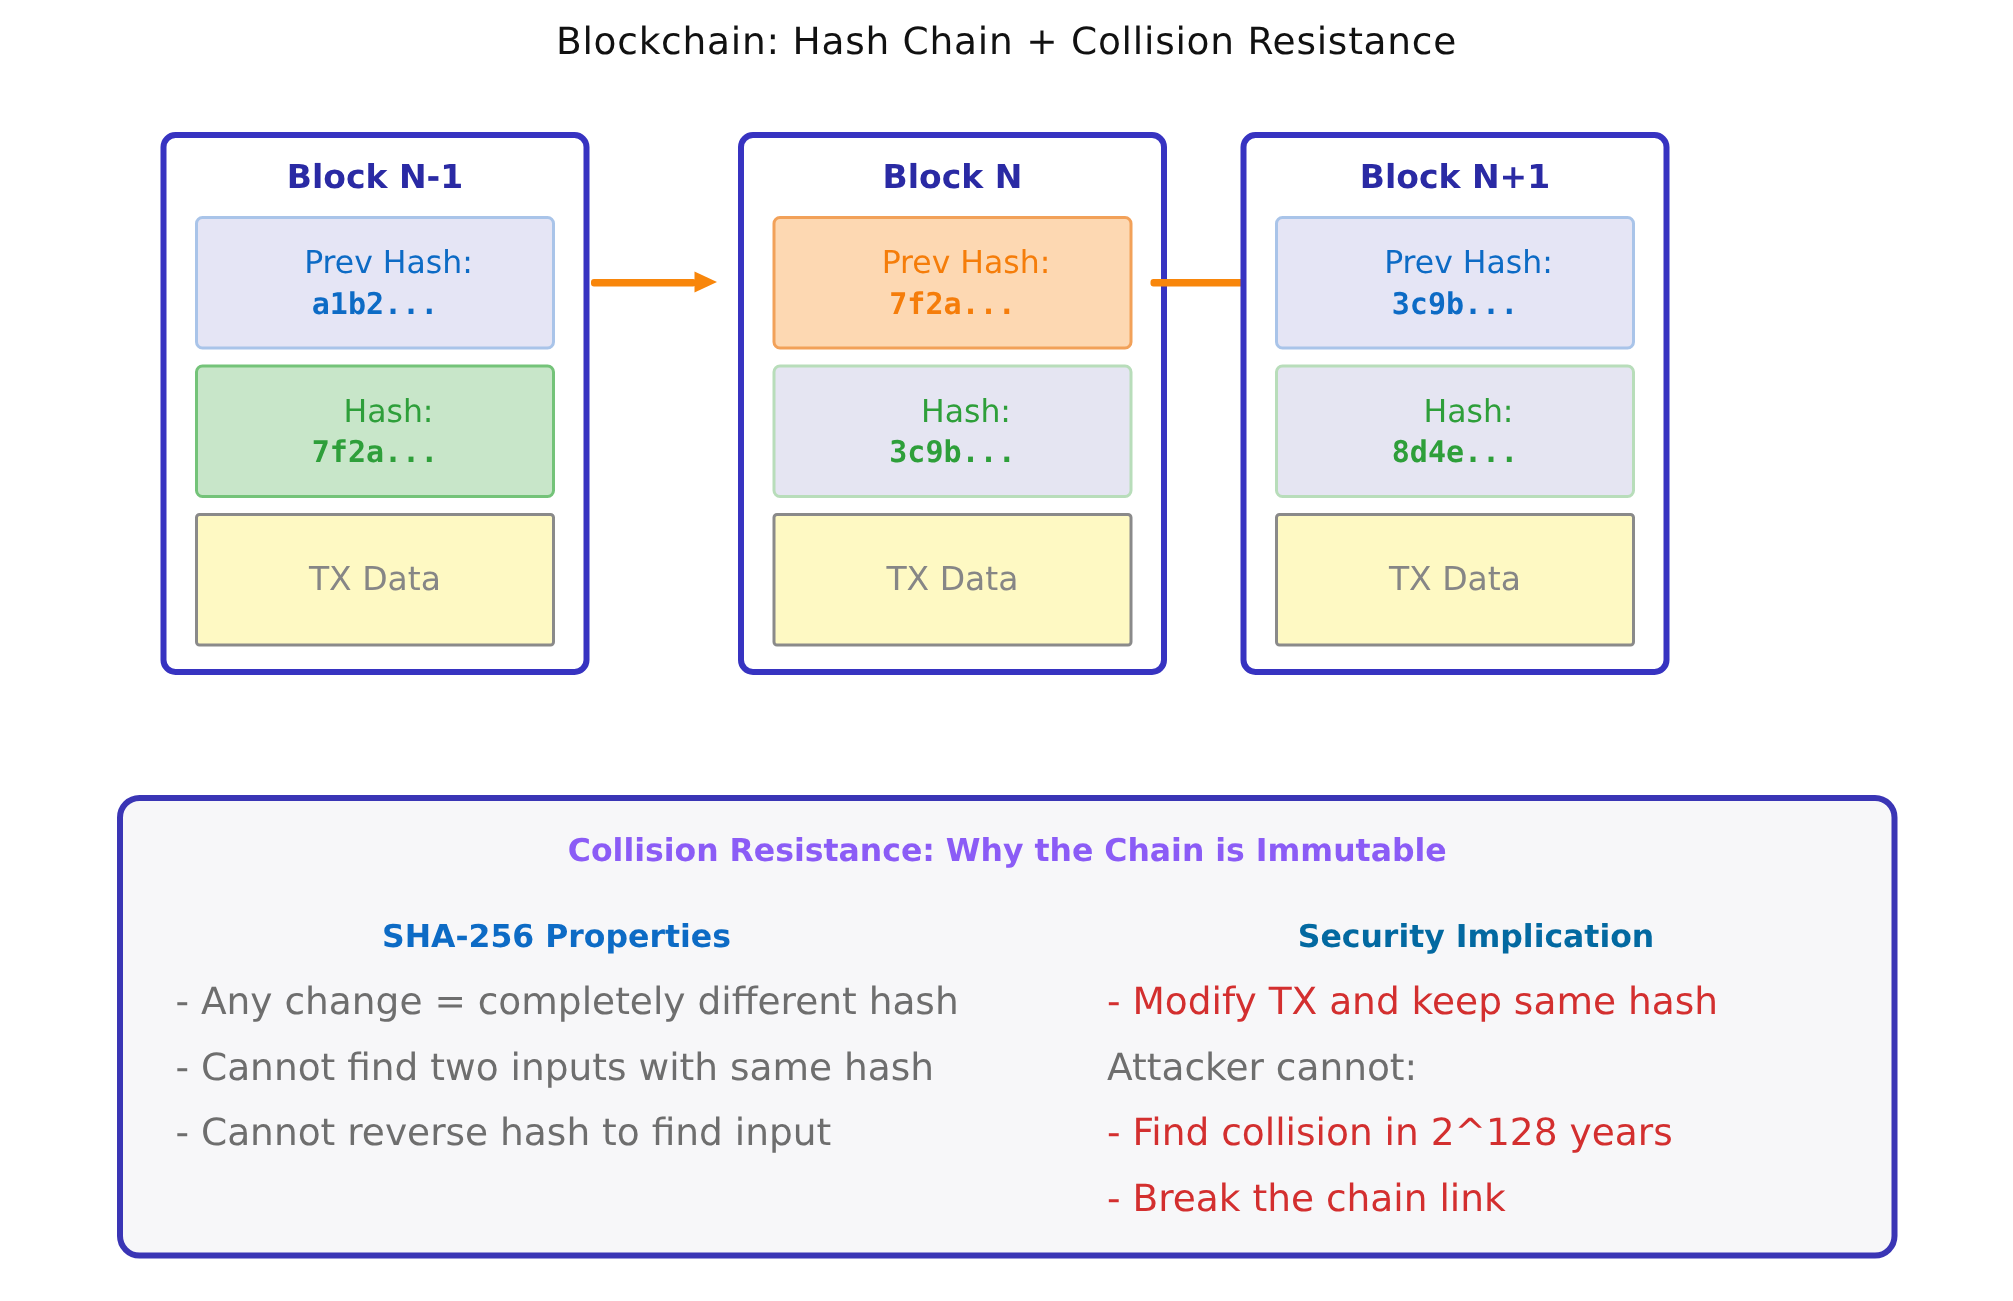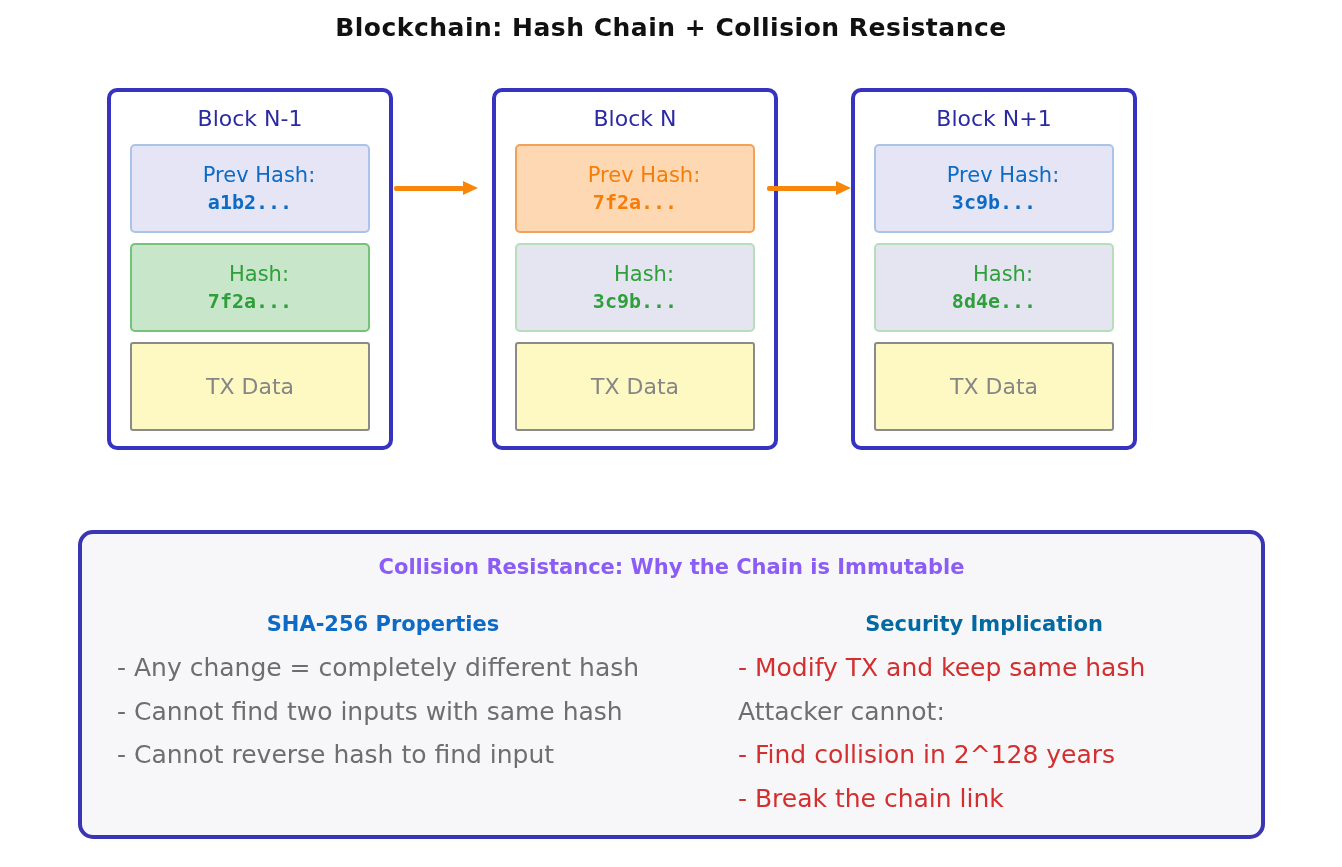--- a/index.html
+++ b/index.html
@@ -13,46 +13,46 @@
     background: #ffffff;
     overflow: hidden;
   }
 
   .main-title {
     position: absolute;
     top: 13px; left: 0;
     width: 100%;
     text-align: center;
     font-size: 25px;
-    font-weight: bold;
+    font-weight: normal;
     color: #111111;
     letter-spacing: 0.5px;
   }
 
   
   .block {
     position: absolute;
     top: 88px;
     width: 286px;
     height: 362px;
     background: #ffffff;
     border: 4px solid #3733c1;
     border-radius: 10px;
   }
   .block-1 { left: 107px; }
   .block-2 { left: 492px; }
-  .block-3 { left: 851px; }
+  .block-3 { left: 827px; }
 
   .block-title {
     height: 52px;
     display: flex;
     align-items: center;
     justify-content: center;
     font-size: 22px;
-    font-weight: normal;
+    font-weight: bold;
     color: #2a2aa4;
   }
 
   .cell {
     width: 240px;
     height: 89px;
     margin: 0 auto 10px auto;
     border-radius: 5px;
     border: 2px solid transparent;
     display: flex;
@@ -128,21 +128,21 @@
     font-weight: bold;
     color: #8b5cf6;
   }
   .col-header {
     position: absolute;
     top: 78px;
     font-size: 21px;
     font-weight: bold;
     text-align: center;
   }
-  .col-header-left  { left: 16px;   width: 570px; color: #0d6bc5; }
+  .col-header-left  { left: 4px;   width: 570px; color: #0d6bc5; }
   .col-header-right { left: 702px; width: 400px; color: #0369a1; }
 
   .col-items {
     position: absolute;
     top: 112px;
     font-size: 25px;
   }
   .col-items .line {
     height: 43.5px;
     display: flex;

